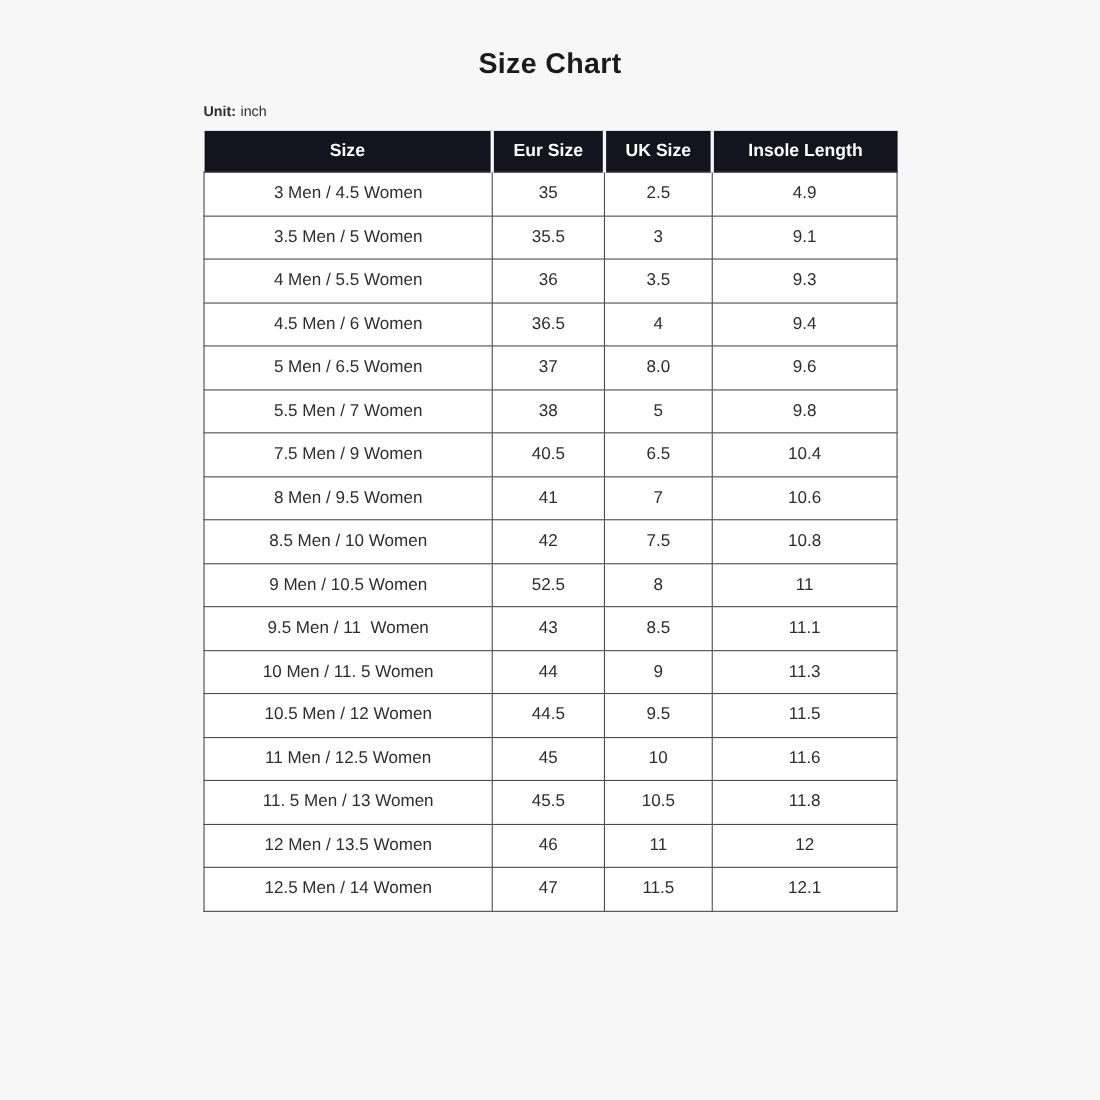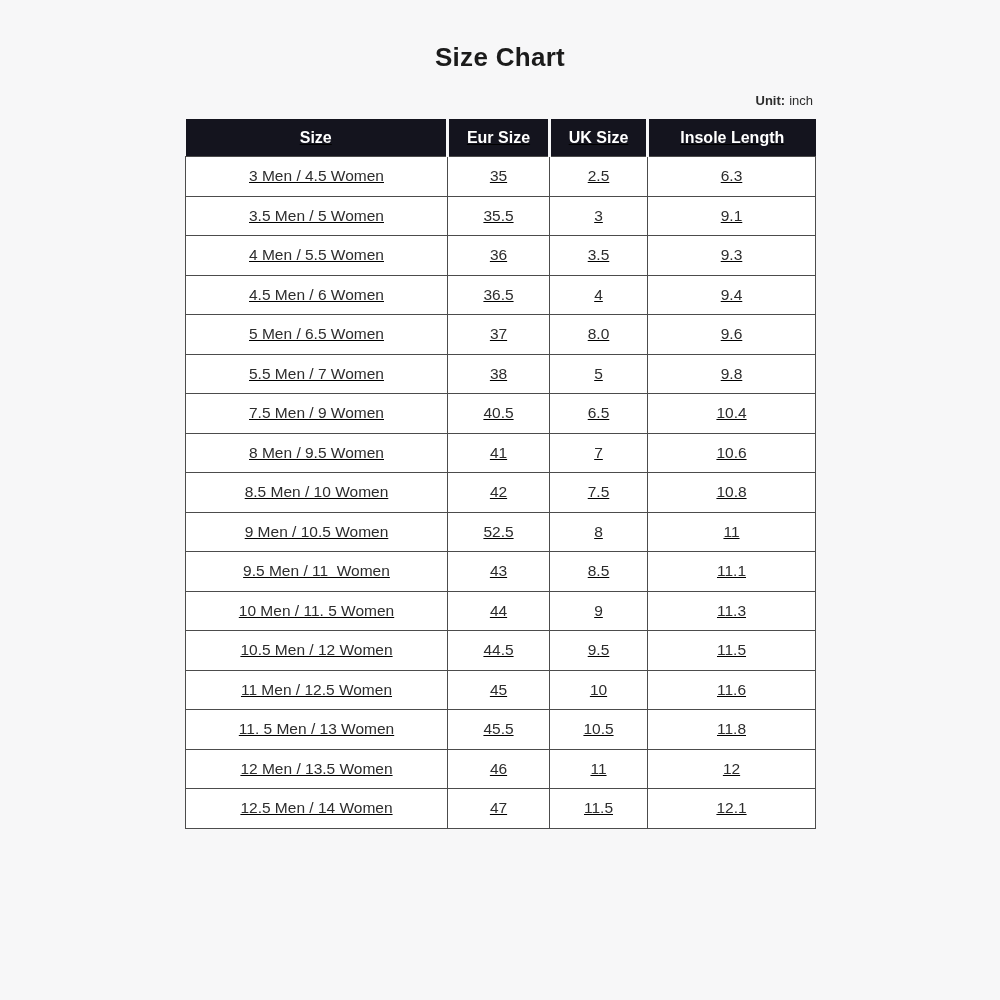--- a/index.html
+++ b/index.html
@@ -22,34 +22,32 @@
   .page-title {
     text-align: center;
     font-size: 26px;
     line-height: 1.2;
     font-weight: 700;
     color: #1b1b1b;
     letter-spacing: 0.3px;
     margin: 0 0 20px 0;
   }
   .unit-line {
-    text-align: right;
     font-size: 13px;
     color: #2c2c2c;
     margin: 0 2px 11px 0;
   }
   .unit-line .unit-label {
     font-weight: 700;
     margin-right: 4px;
   }
   table.size-table {
     width: 100%;
     border-collapse: collapse;
     table-layout: fixed;
-    text-decoration: underline;
   }
   table.size-table th {
     background: #14141e;
     color: #ffffff;
     font-size: 16px;
     font-weight: 700;
     height: 37px;
     padding: 0;
     border-right: 3px solid #f7f7f8;
     border-bottom: none;
@@ -98,21 +96,21 @@
           <th>Eur Size</th>
           <th>UK Size</th>
           <th>Insole Length</th>
         </tr>
       </thead>
       <tbody>
           <tr>
             <td>3 Men / 4.5 Women</td>
             <td>35</td>
             <td>2.5</td>
-            <td>6.3</td>
+            <td>4.9</td>
           </tr>
           <tr>
             <td>3.5 Men / 5 Women</td>
             <td>35.5</td>
             <td>3</td>
             <td>9.1</td>
           </tr>
           <tr>
             <td>4 Men / 5.5 Women</td>
             <td>36</td>

